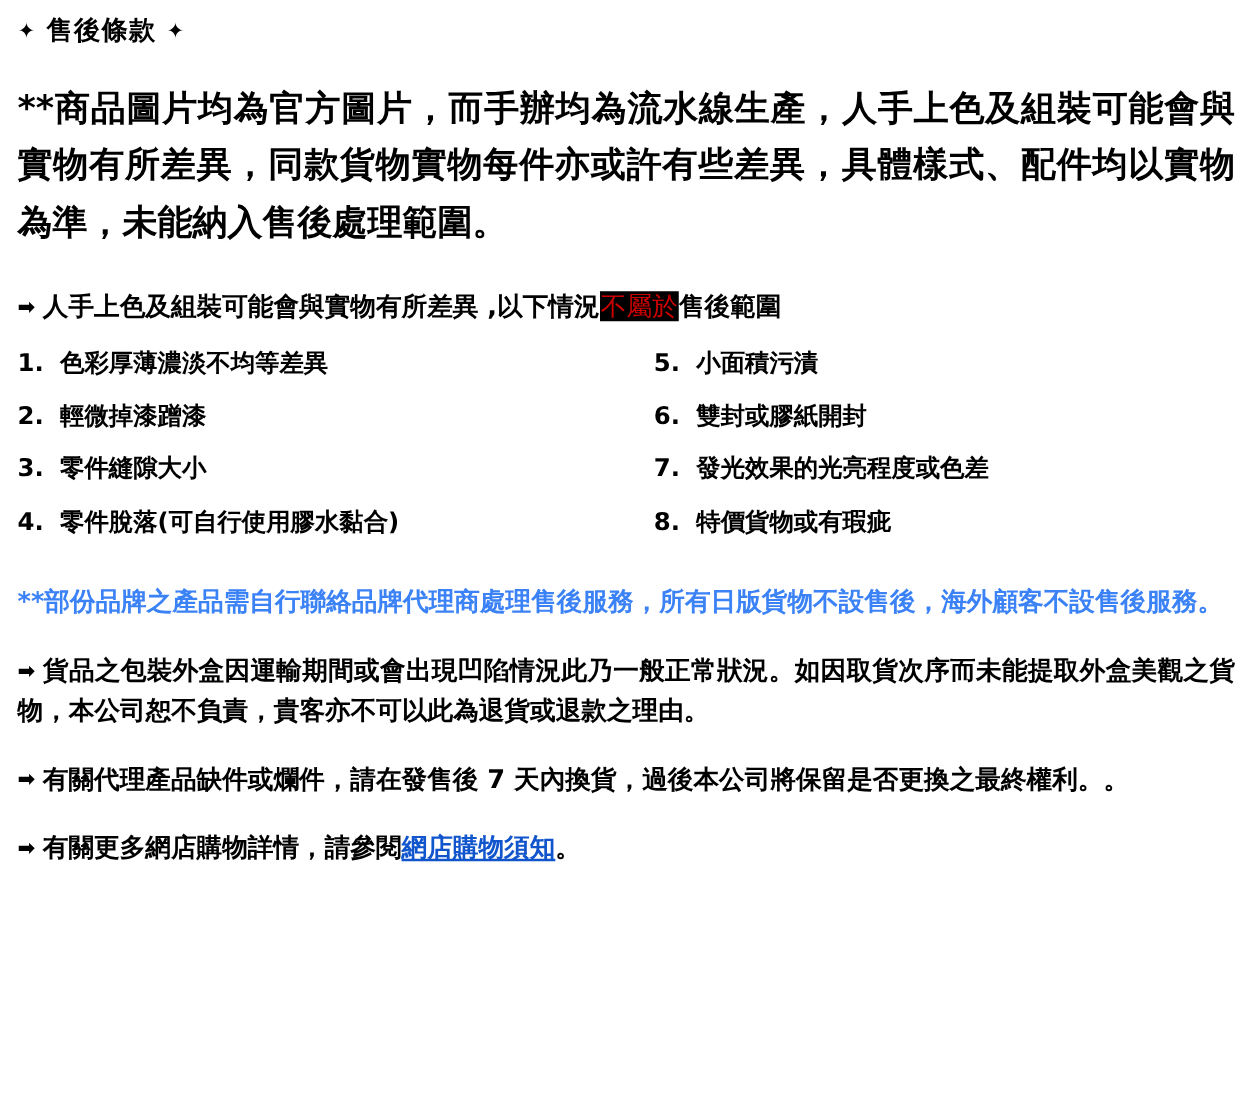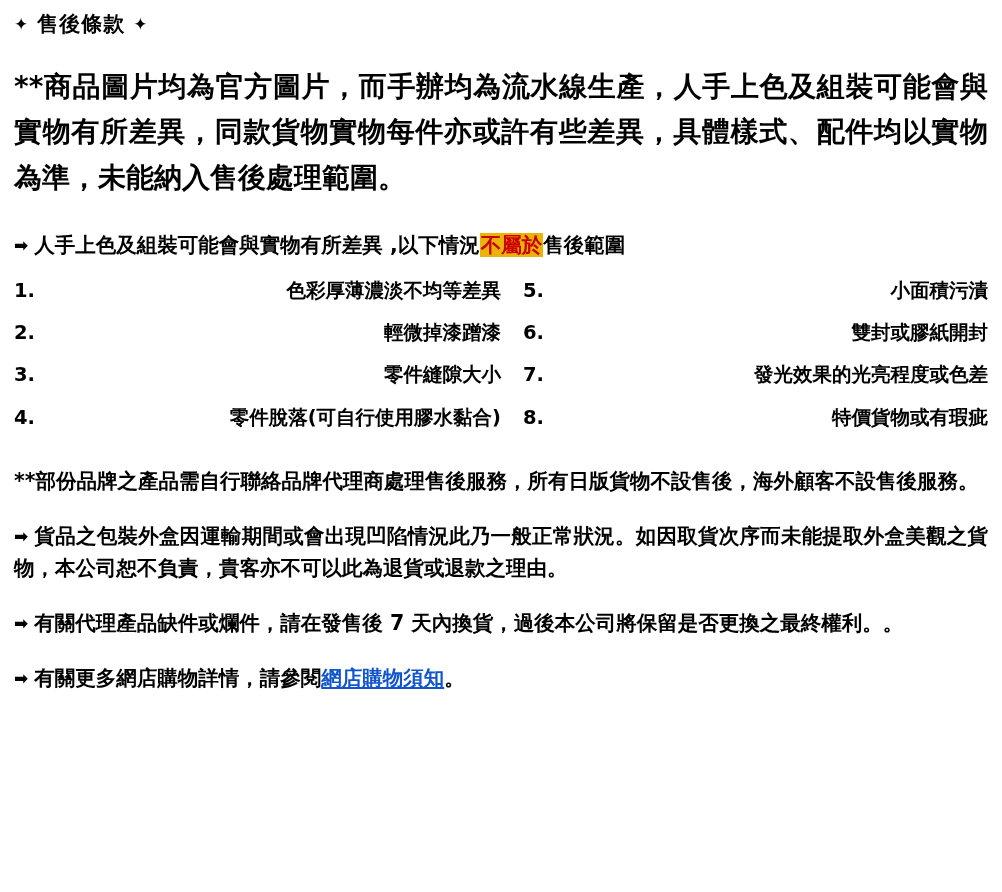--- a/index.html
+++ b/index.html
@@ -50,23 +50,23 @@
     margin: 30px 14px 0 14px;
     line-height: 1.5;
   }
   .arrow {
     display: inline-block;
     margin-right: 6px;
     font-size: 17px;
     vertical-align: 1px;
   }
   .hl {
-    background: #eab308;
+    background: #000000;
     color: #cc0000;
-    font-weight: bold;
+    font-weight: normal;
     padding: 0 1px;
   }
 
   .list-wrap {
     margin: 16px 14px 0 14px;
     display: flex;
   }
   .list-col {
     width: 50%;
     box-sizing: border-box;
@@ -81,40 +81,39 @@
     margin-bottom: 14px;
     display: flex;
   }
   .list-num {
     width: 34px;
     flex: 0 0 34px;
     font-weight: bold;
   }
   .list-text {
     flex: 1 1 auto;
-    text-align: right;
   }
 
   .para2 {
     font-size: 20.5px;
     line-height: 1.62;
     margin: 34px 14px 0 14px;
     font-weight: bold;
     text-align: justify;
   }
   .grey {
     color: #7f7f7f;
   }
 
   .red-para {
     font-size: 20.5px;
     line-height: 1.55;
     margin: 20px 14px 0 14px;
     font-weight: bold;
-    color: #000000;
+    color: #3b82f6;
     text-align: justify;
   }
 
   .note {
     font-size: 20.5px;
     line-height: 1.6;
     margin: 22px 14px 0 14px;
     font-weight: bold;
     text-align: justify;
   }

